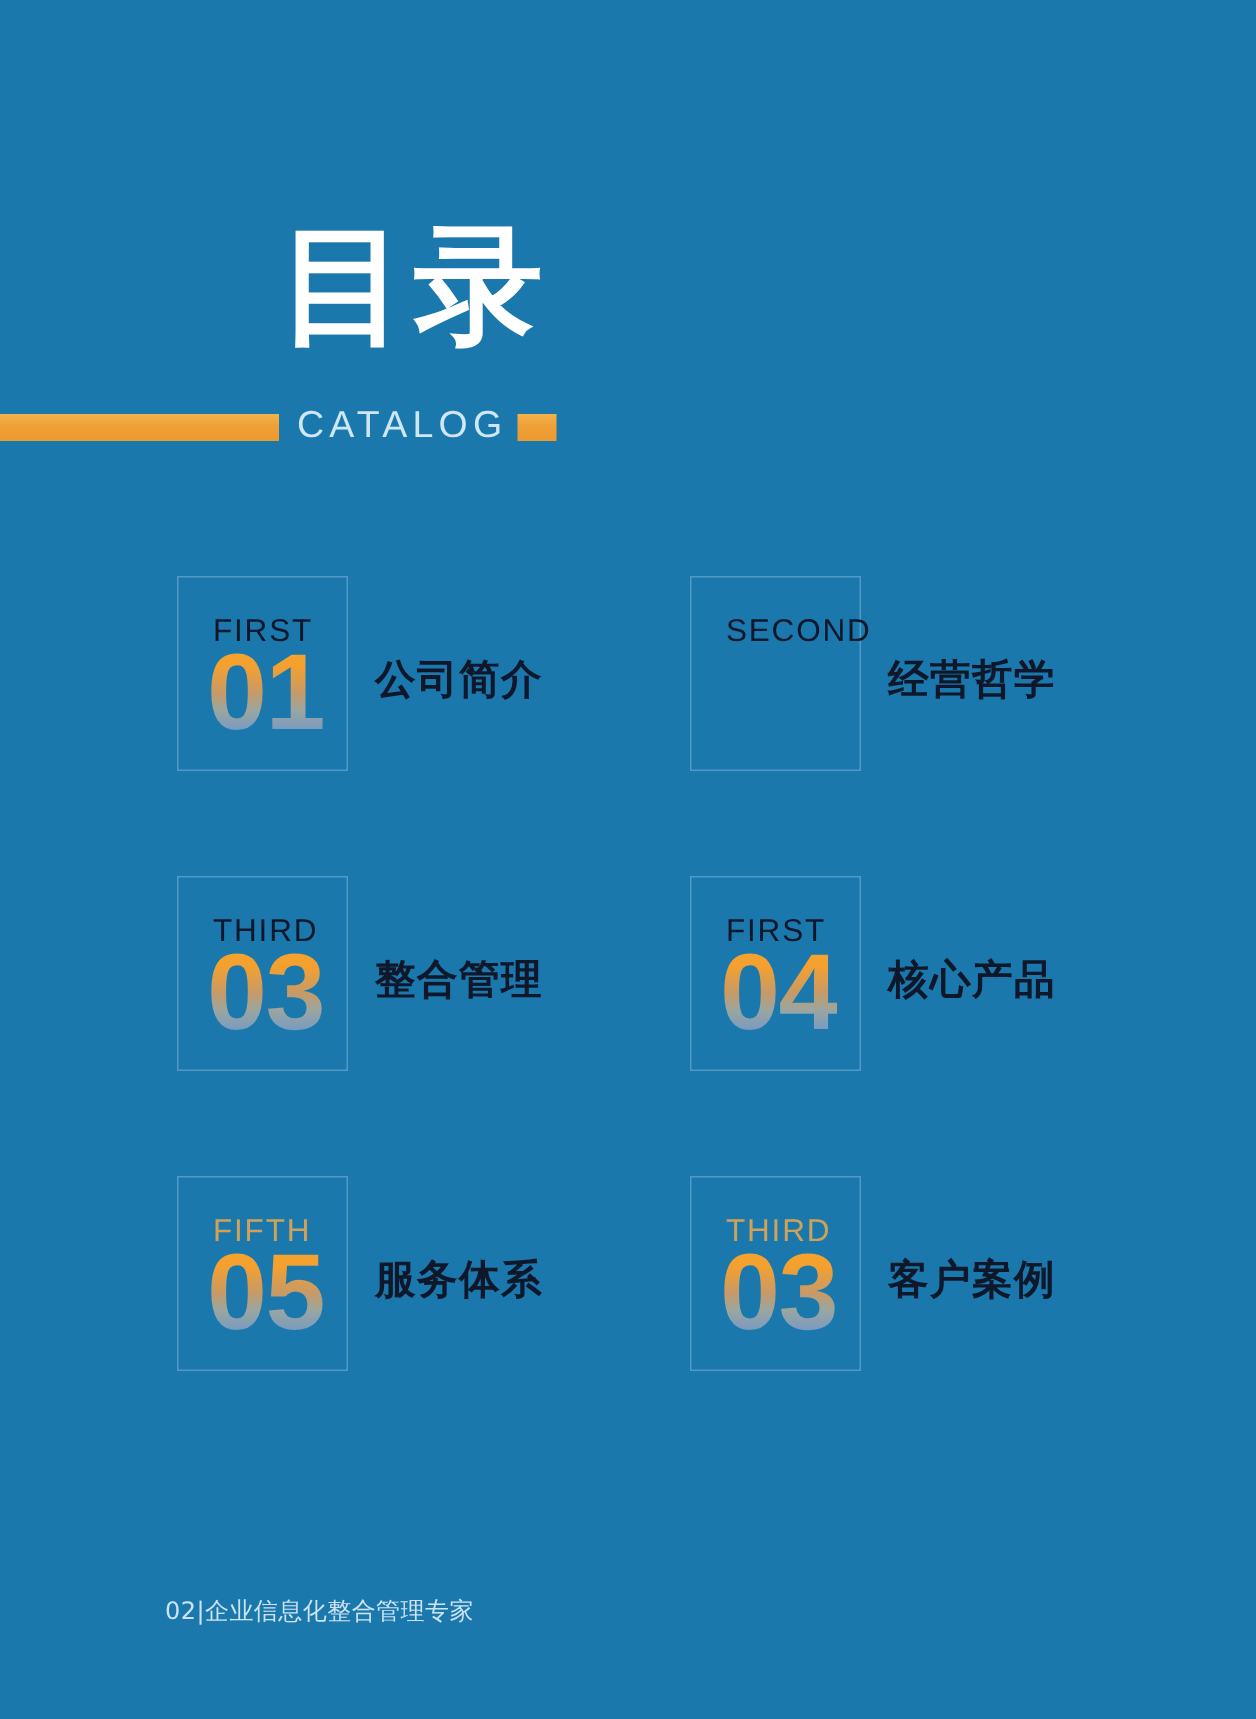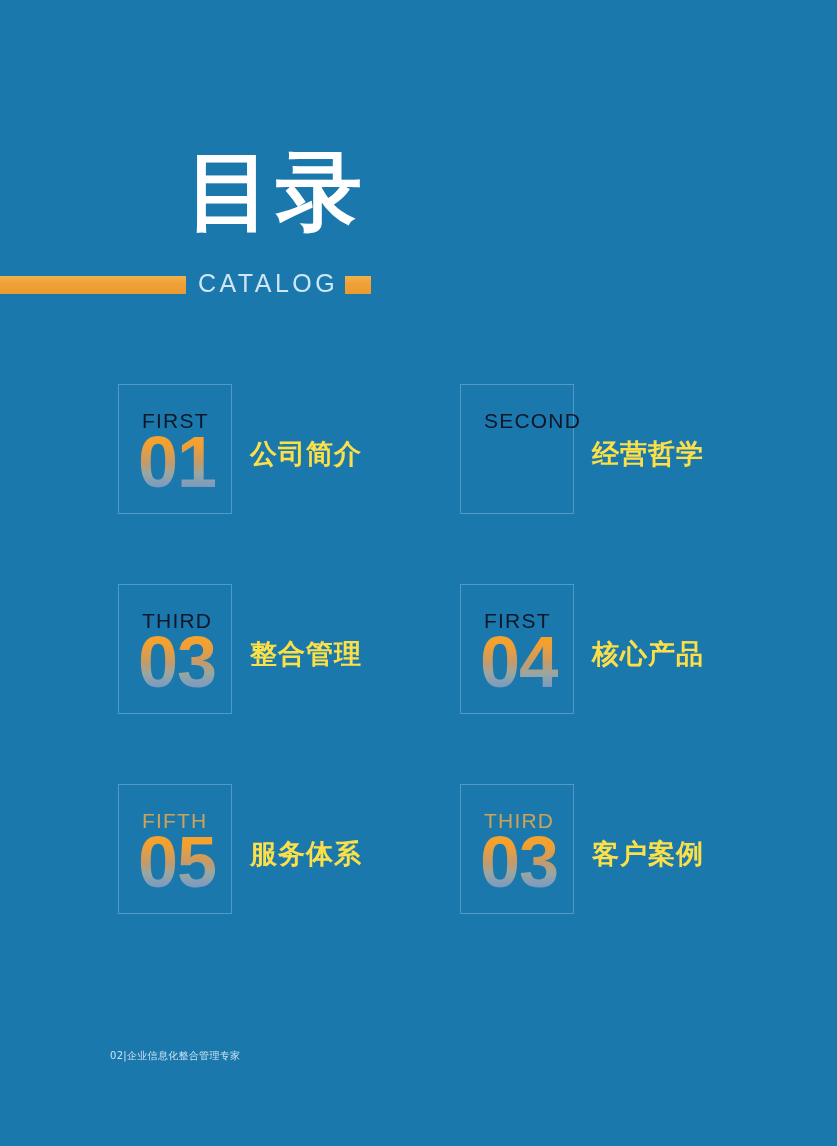--- a/index.html
+++ b/index.html
@@ -143,41 +143,42 @@
     -webkit-text-fill-color: transparent;
   }
 
   .item-title {
     position: absolute;
     left: 140px;
     top: 70px;
     font-size: 27px;
     line-height: 32px;
     font-weight: bold;
-    color: #fde047;
+    color: #0f172a;
     letter-spacing: 1px;
     white-space: nowrap;
     font-family: "DejaVu Sans", "Liberation Sans", sans-serif;
   }
 
   
   #footer {
     position: absolute;
     left: 110px;
     top: 1048px;
     width: 400px;
     height: 20px;
   }
   #footer-text {
-    font-size: 10px;
+    font-size: 16px;
     line-height: 16px;
     color: #cde3f2;
     letter-spacing: 0.3px;
     white-space: nowrap;
     font-family: "DejaVu Sans", "Liberation Sans", sans-serif;
+    margin-top: 18px;
   }
 </style>
 </head>
 <body>
 
 <div id="slide">
 
   <div id="header">
     <div id="subtitle-row">
       <div class="accent-bar" id="accent-bar-long"></div>

